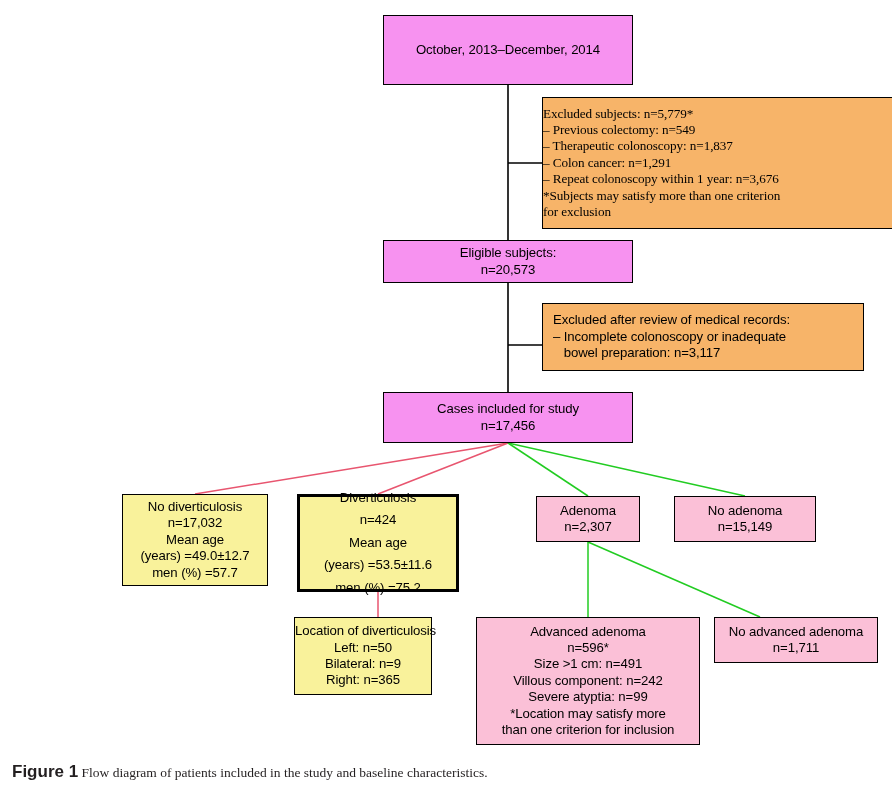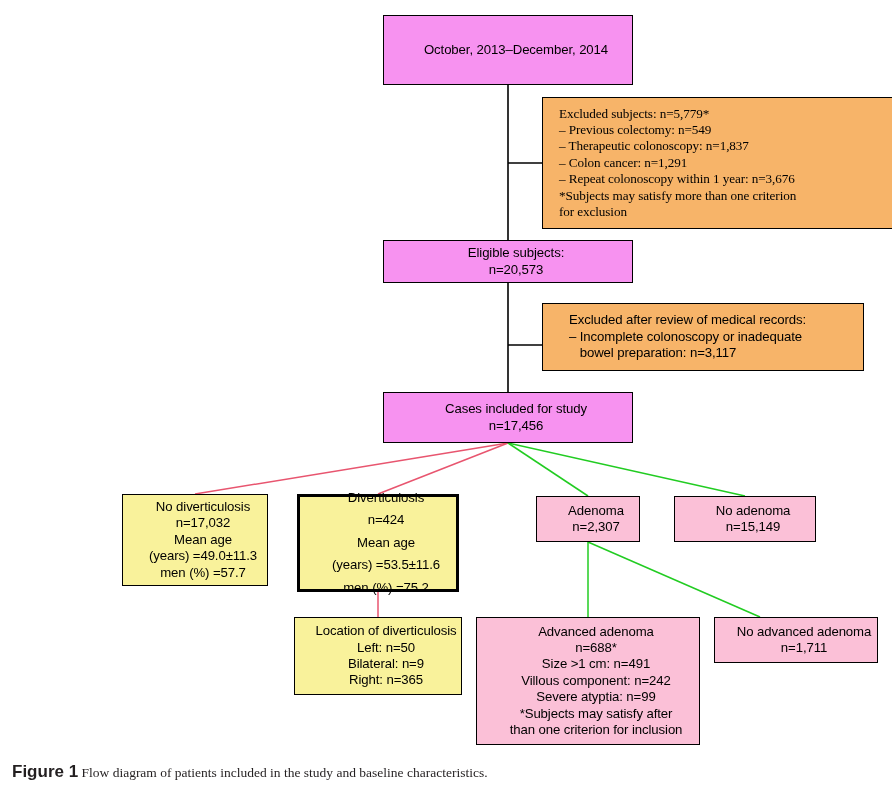--- a/index.html
+++ b/index.html
@@ -44,21 +44,20 @@
     letter-spacing: -0.1px;
     white-space: pre;
   }
   .node.left-align {
     align-items: flex-start;
     text-align: left;
   }
   .node .ln {
     display: block;
     width: 100%;
-    margin-left: 16px;
   }
   .node.left-align .ln {
     text-align: left;
   }
   .magenta { background: #f792f0; }
   .orange  { background: #f7b469; }
   .yellow  { background: #f9f29b; }
   .pink    { background: #fbc0d7; }
   .thick   { border-width: 3.2px; gap: 6px; }
 
@@ -131,21 +130,21 @@
 
   <div class="node magenta" style="left:383px; top:392px; width:250px; height:51px;">
     <span class="ln">Cases included for study</span>
     <span class="ln">n=17,456</span>
   </div>
 
   <div class="node yellow" style="left:122px; top:494px; width:146px; height:92px;">
     <span class="ln">No diverticulosis</span>
     <span class="ln">n=17,032</span>
     <span class="ln">Mean age</span>
-    <span class="ln">(years) =49.0±11.3</span>
+    <span class="ln">(years) =49.0±12.7</span>
     <span class="ln">men (%) =57.7</span>
   </div>
 
   <div class="node yellow thick" style="left:297px; top:494px; width:162px; height:98px;">
     <span class="ln">Diverticulosis</span>
     <span class="ln">n=424</span>
     <span class="ln">Mean age</span>
     <span class="ln">(years) =53.5±11.6</span>
     <span class="ln">men (%) =75.2</span>
   </div>
@@ -153,34 +152,34 @@
   <div class="node pink" style="left:536px; top:496px; width:104px; height:46px;">
     <span class="ln">Adenoma</span>
     <span class="ln">n=2,307</span>
   </div>
 
   <div class="node pink" style="left:674px; top:496px; width:142px; height:46px;">
     <span class="ln">No adenoma</span>
     <span class="ln">n=15,149</span>
   </div>
 
-  <div class="node yellow" style="left:294px; top:617px; width:168px; height:78px;">
+  <div class="node yellow" style="left:294px; top:617px; width:138px; height:78px;">
     <span class="ln">Location of diverticulosis</span>
     <span class="ln">Left: n=50</span>
     <span class="ln">Bilateral: n=9</span>
     <span class="ln">Right: n=365</span>
   </div>
 
   <div class="node pink" style="left:476px; top:617px; width:224px; height:128px;">
     <span class="ln">Advanced adenoma</span>
-    <span class="ln">n=688*</span>
+    <span class="ln">n=596*</span>
     <span class="ln">Size &gt;1 cm: n=491</span>
     <span class="ln">Villous component: n=242</span>
     <span class="ln">Severe atyptia: n=99</span>
-    <span class="ln">*Subjects may satisfy after</span>
+    <span class="ln">*Location may satisfy more</span>
     <span class="ln">than one criterion for inclusion</span>
   </div>
 
   <div class="node pink" style="left:714px; top:617px; width:164px; height:46px;">
     <span class="ln">No advanced adenoma</span>
     <span class="ln">n=1,711</span>
   </div>
 
 </div>
 

